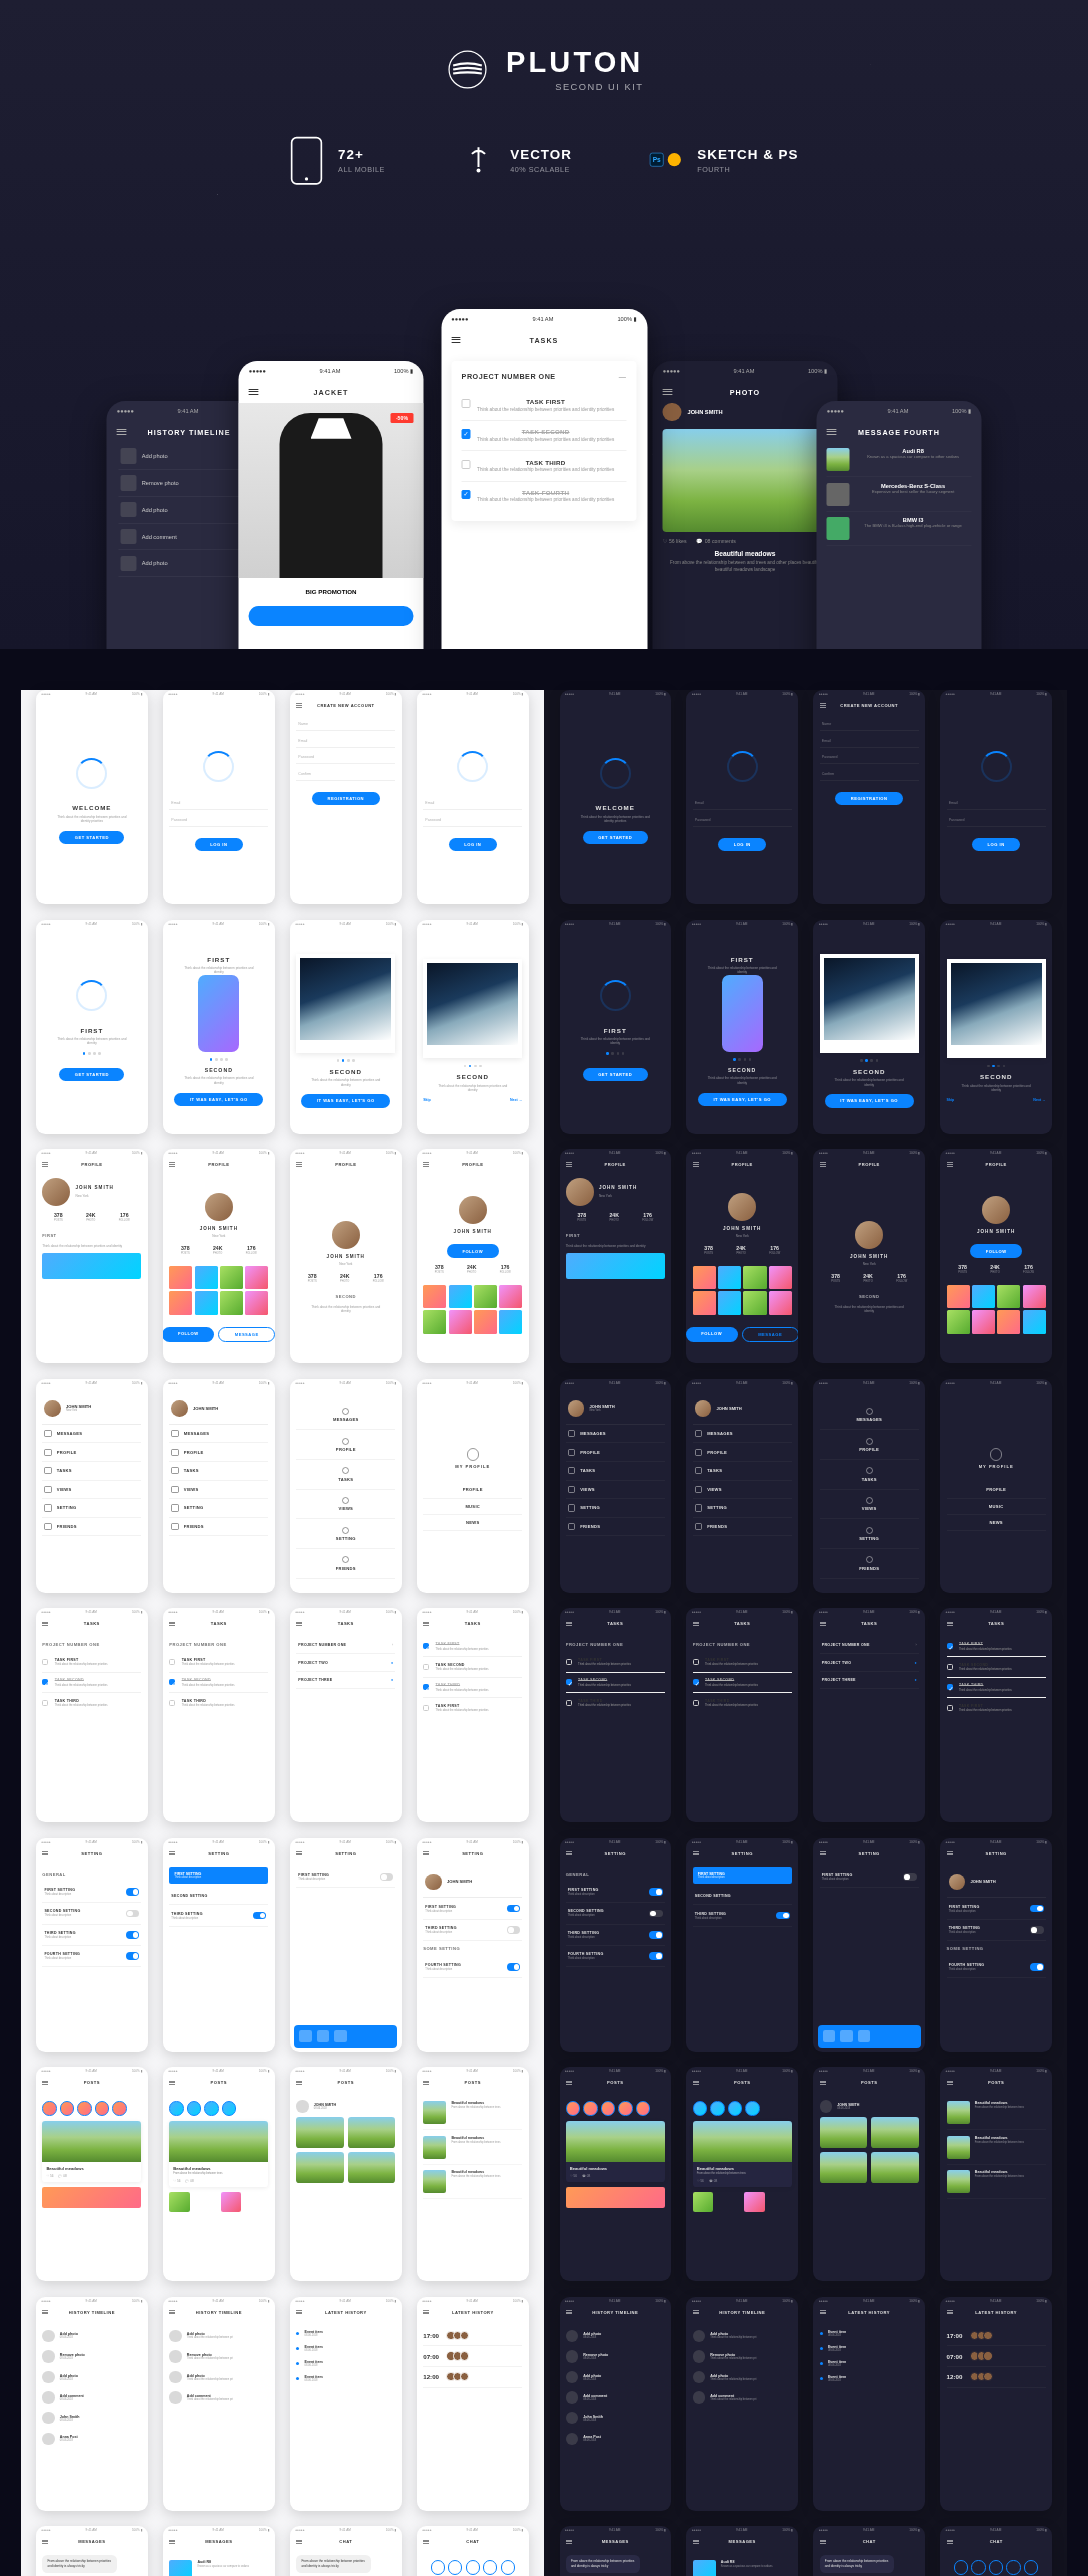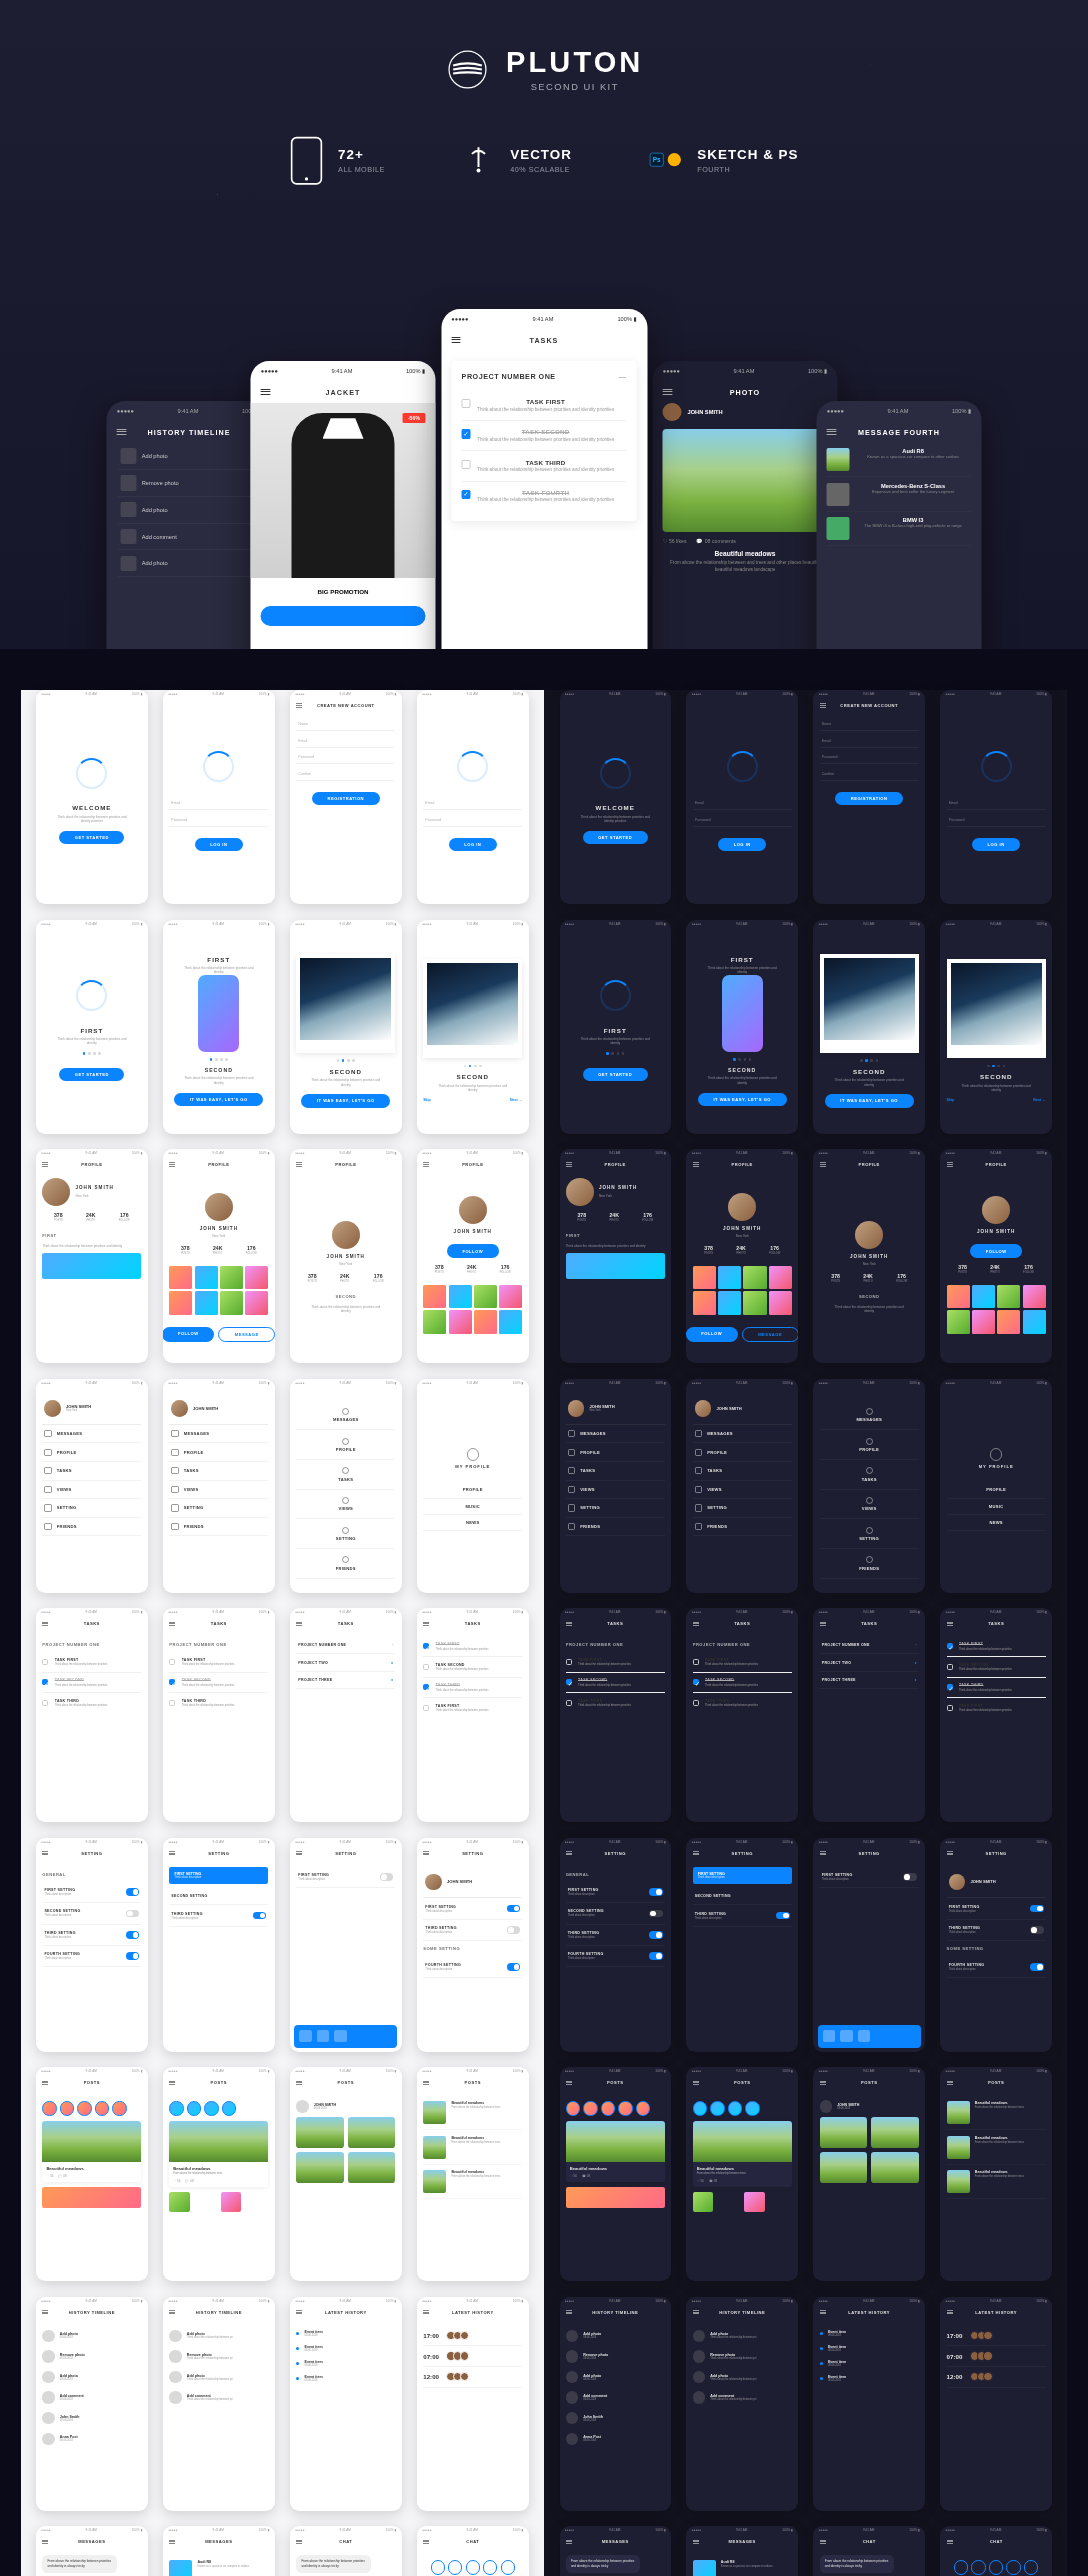--- a/index.html
+++ b/index.html
@@ -3,36 +3,36 @@
 <meta charset="utf-8">
 <style>
 *{margin:0;padding:0;box-sizing:border-box;font-family:-apple-system,Helvetica,Arial,sans-serif}
 body{background:#1a1a2e;width:1088px;overflow-x:hidden}
 .page-wrap{width:1088px;position:relative}
 .hero{width:100%;height:649px;background:linear-gradient(180deg,#1e1e32 0%,#16162a 100%);position:relative;overflow:hidden;text-align:center;padding-top:46px}
 .stars{position:absolute;top:0;left:0;right:0;bottom:0;background-image:radial-gradient(0.5px 0.5px at 20% 30%,rgba(255,255,255,.3),transparent),radial-gradient(0.5px 0.5px at 60% 70%,rgba(255,255,255,.2),transparent),radial-gradient(0.5px 0.5px at 80% 10%,rgba(255,255,255,.25),transparent);pointer-events:none}
 .logo-row{display:flex;align-items:center;justify-content:center;gap:15.5px;position:relative;z-index:2}
 .logo-mark{width:46px;height:46px;border-radius:50%;display:flex;align-items:center;justify-content:center}
 .logo-mark svg{width:41px;height:41px}
-.logo-text{color:#fff;text-align:center}
+.logo-text{color:#fff;text-align:right}
 .logo-title{font-size:29px;font-weight:700;letter-spacing:3.1px}
 .logo-sub{font-size:9.3px;letter-spacing:1.5px;opacity:.6;margin-top:2.1px}
 .features{display:flex;justify-content:center;gap:77px;margin-top:52px;color:#fff;position:relative;z-index:2}
 .feature{display:flex;align-items:center;gap:15.5px}
 .feature-icon{width:33px;height:33px;display:flex;align-items:center;justify-content:center}
 .feature-text{text-align:left}
 .feature-title{font-size:13.4px;font-weight:700;letter-spacing:1px}
 .feature-sub{font-size:7.2px;opacity:.5;margin-top:2.1px;letter-spacing:0.5px}
 .hero-phones{position:absolute;bottom:0;left:50%;transform:translateX(-50%);width:979px;height:371px;display:flex;align-items:flex-end;justify-content:center;z-index:2}
 .hero-phone{position:absolute;border-radius:18.5px;overflow:hidden;box-shadow:0 10.3px 31px rgba(0,0,0,.5)}
 .hp-far{width:165px;height:330px;background:#2a2a40;bottom:-82px}
 .hp-farL{left:52px}
 .hp-farR{right:52px}
 .hp-mid{width:185px;height:350px;background:#fff;bottom:-62px}
-.hp-midL{left:196px}
+.hp-midL{left:184px}
 .hp-midR{right:196px;background:#1e1e32}
 .hp-center{width:206px;height:371px;background:#fff;bottom:-31px;left:50%;transform:translateX(-50%);z-index:5}
 .phone-bar{height:20.6px;display:flex;align-items:center;justify-content:space-between;padding:0 10.3px;font-size:5.7px;color:#333}
 .dark .phone-bar{color:#aaa}
 .phone-title{text-align:center;font-size:7.2px;font-weight:700;letter-spacing:1px;padding:6.2px 0;color:#333;position:relative}
 .dark .phone-title{color:#fff}
 .burger{position:absolute;left:10.3px;top:7.2px;width:9.3px;height:6.2px;display:flex;flex-direction:column;justify-content:space-between}
 .burger span{height:1px;background:#333;border-radius:0.5px}
 .dark .burger span{background:#aaa}
 .task-panel{margin:10.3px;background:#fff;border-radius:4.1px;padding:10.3px;box-shadow:0 2.1px 10.3px rgba(0,0,0,.08)}

